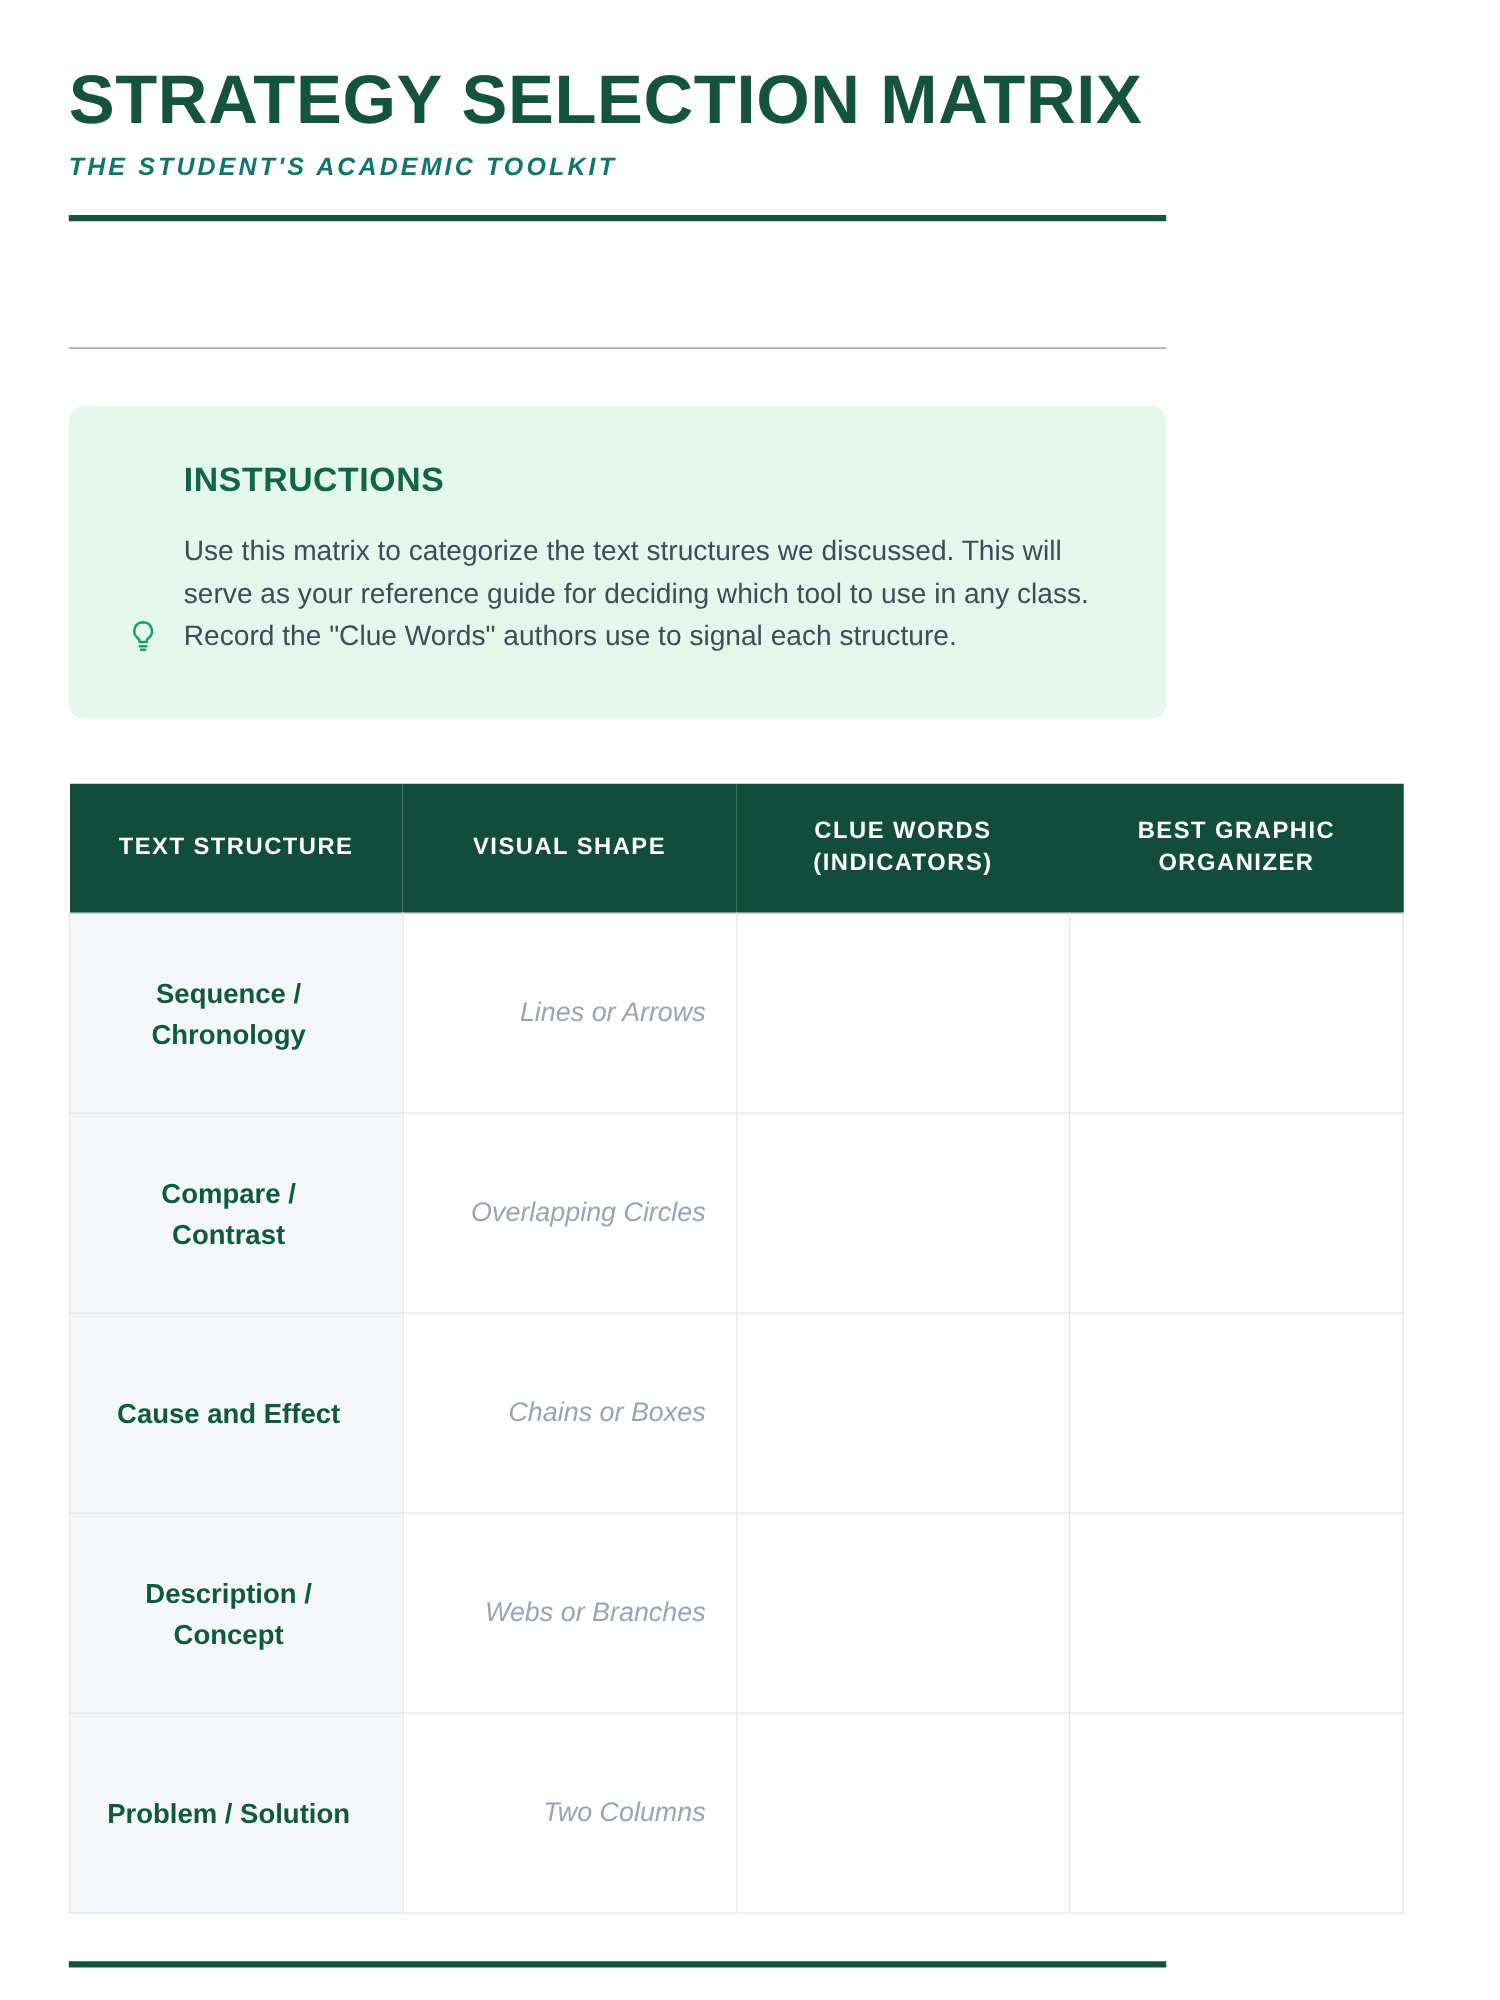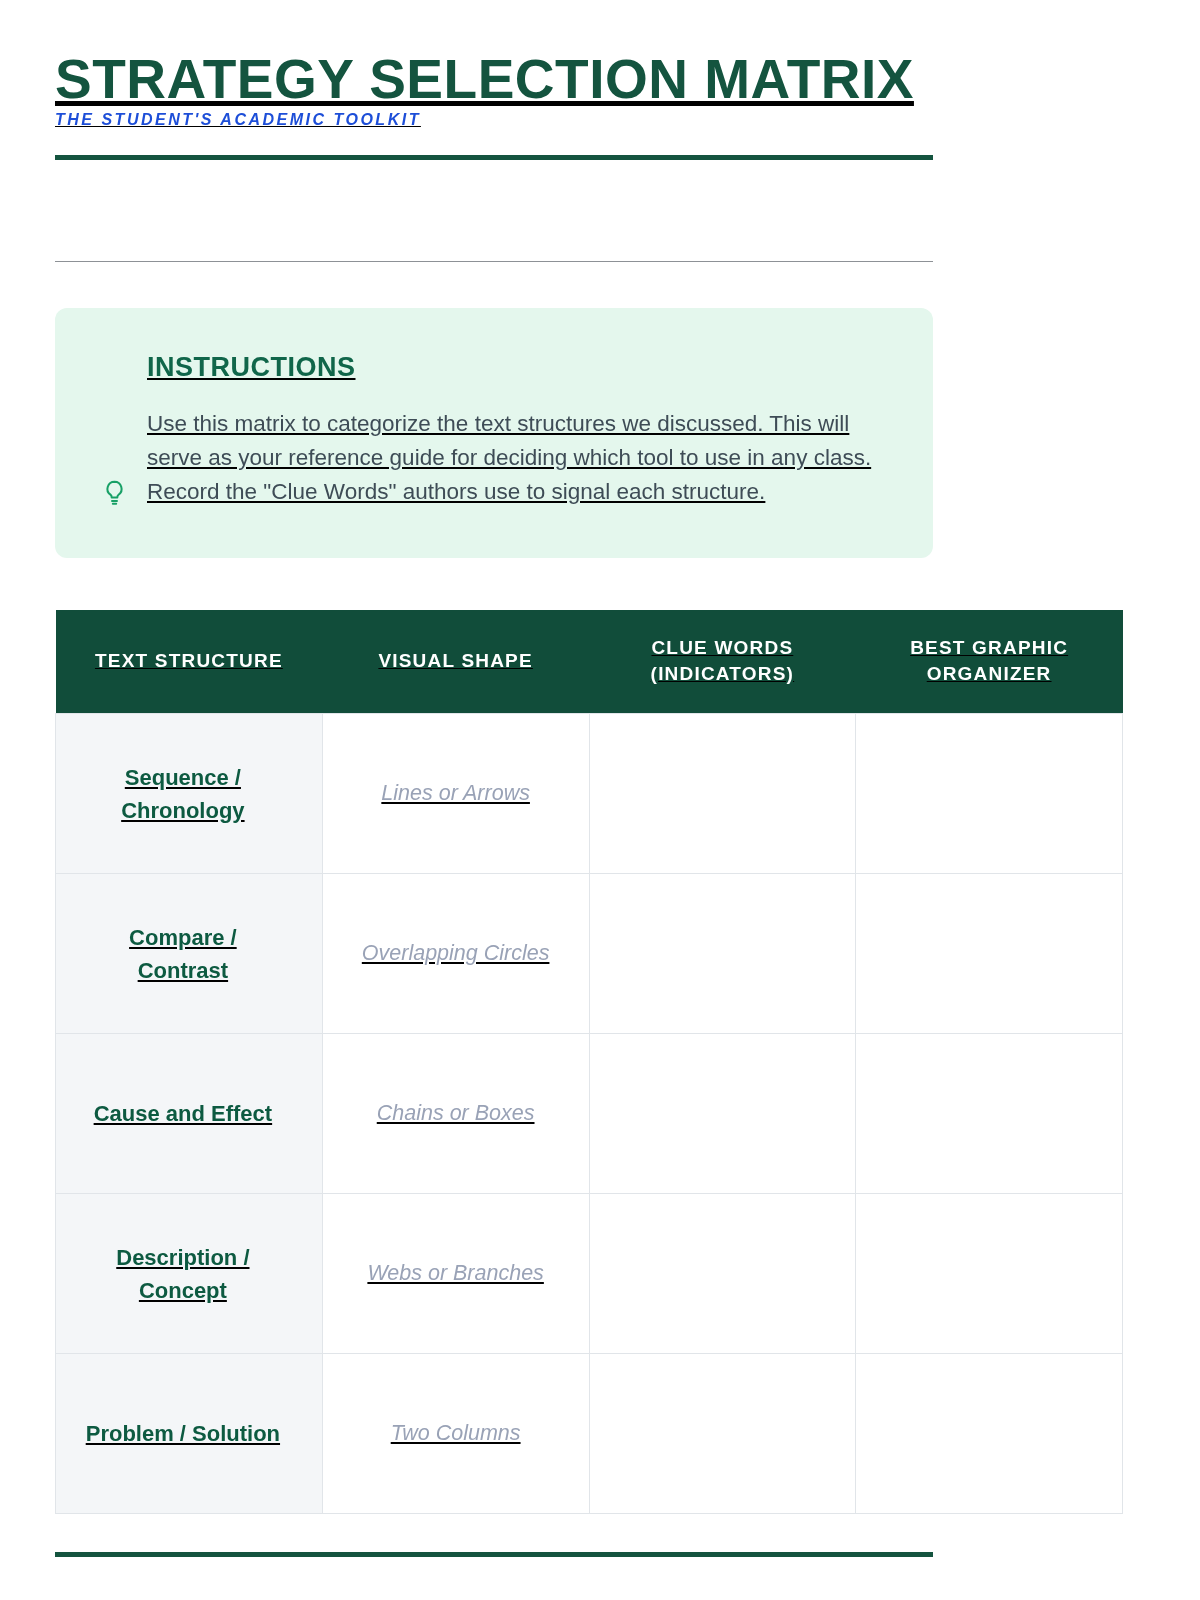--- a/index.html
+++ b/index.html
@@ -7,38 +7,37 @@
     background: #ffffff;
     width: 1200px;
     font-family: "Liberation Sans", sans-serif;
   }
   body { min-height: 1600px; overflow: hidden; }
   .page {
     width: 988px;
     min-height: 1600px;
     padding: 52px 55px 0 55px;
     position: relative;
-    text-decoration: underline;
   }
 
   
   .title {
     font-size: 55px;
     font-weight: 800;
     letter-spacing: 0.5px;
     color: #14543f;
     line-height: 1.0;
   }
   .subtitle {
-    margin-top: 4px;
-    font-size: 16px;
+    margin-top: 16px;
+    font-size: 20px;
     font-weight: 700;
     font-style: italic;
     letter-spacing: 2.5px;
-    color: #1d4ed8;
+    color: #0f766e;
   }
   .top-rule {
     margin-top: 26px;
     height: 5px;
     background: #14543f;
     border: none;
   }
 
   
   .form-row {
@@ -119,21 +118,21 @@
     background: #f4f6f8;
     font-size: 22px;
     font-weight: 700;
     color: #0d5a41;
     text-align: center;
     padding-left: 28px;
     padding-right: 40px;
     line-height: 1.5;
   }
   .matrix td.shape-cell {
-    text-align: center;
+    text-align: right;
     font-size: 21.5px;
     font-style: italic;
     color: #99a2b6;
   }
   .matrix td.blank-cell { cursor: text; }
 
   
   .bottom-rule {
     margin-top: 38px;
     height: 5px;

